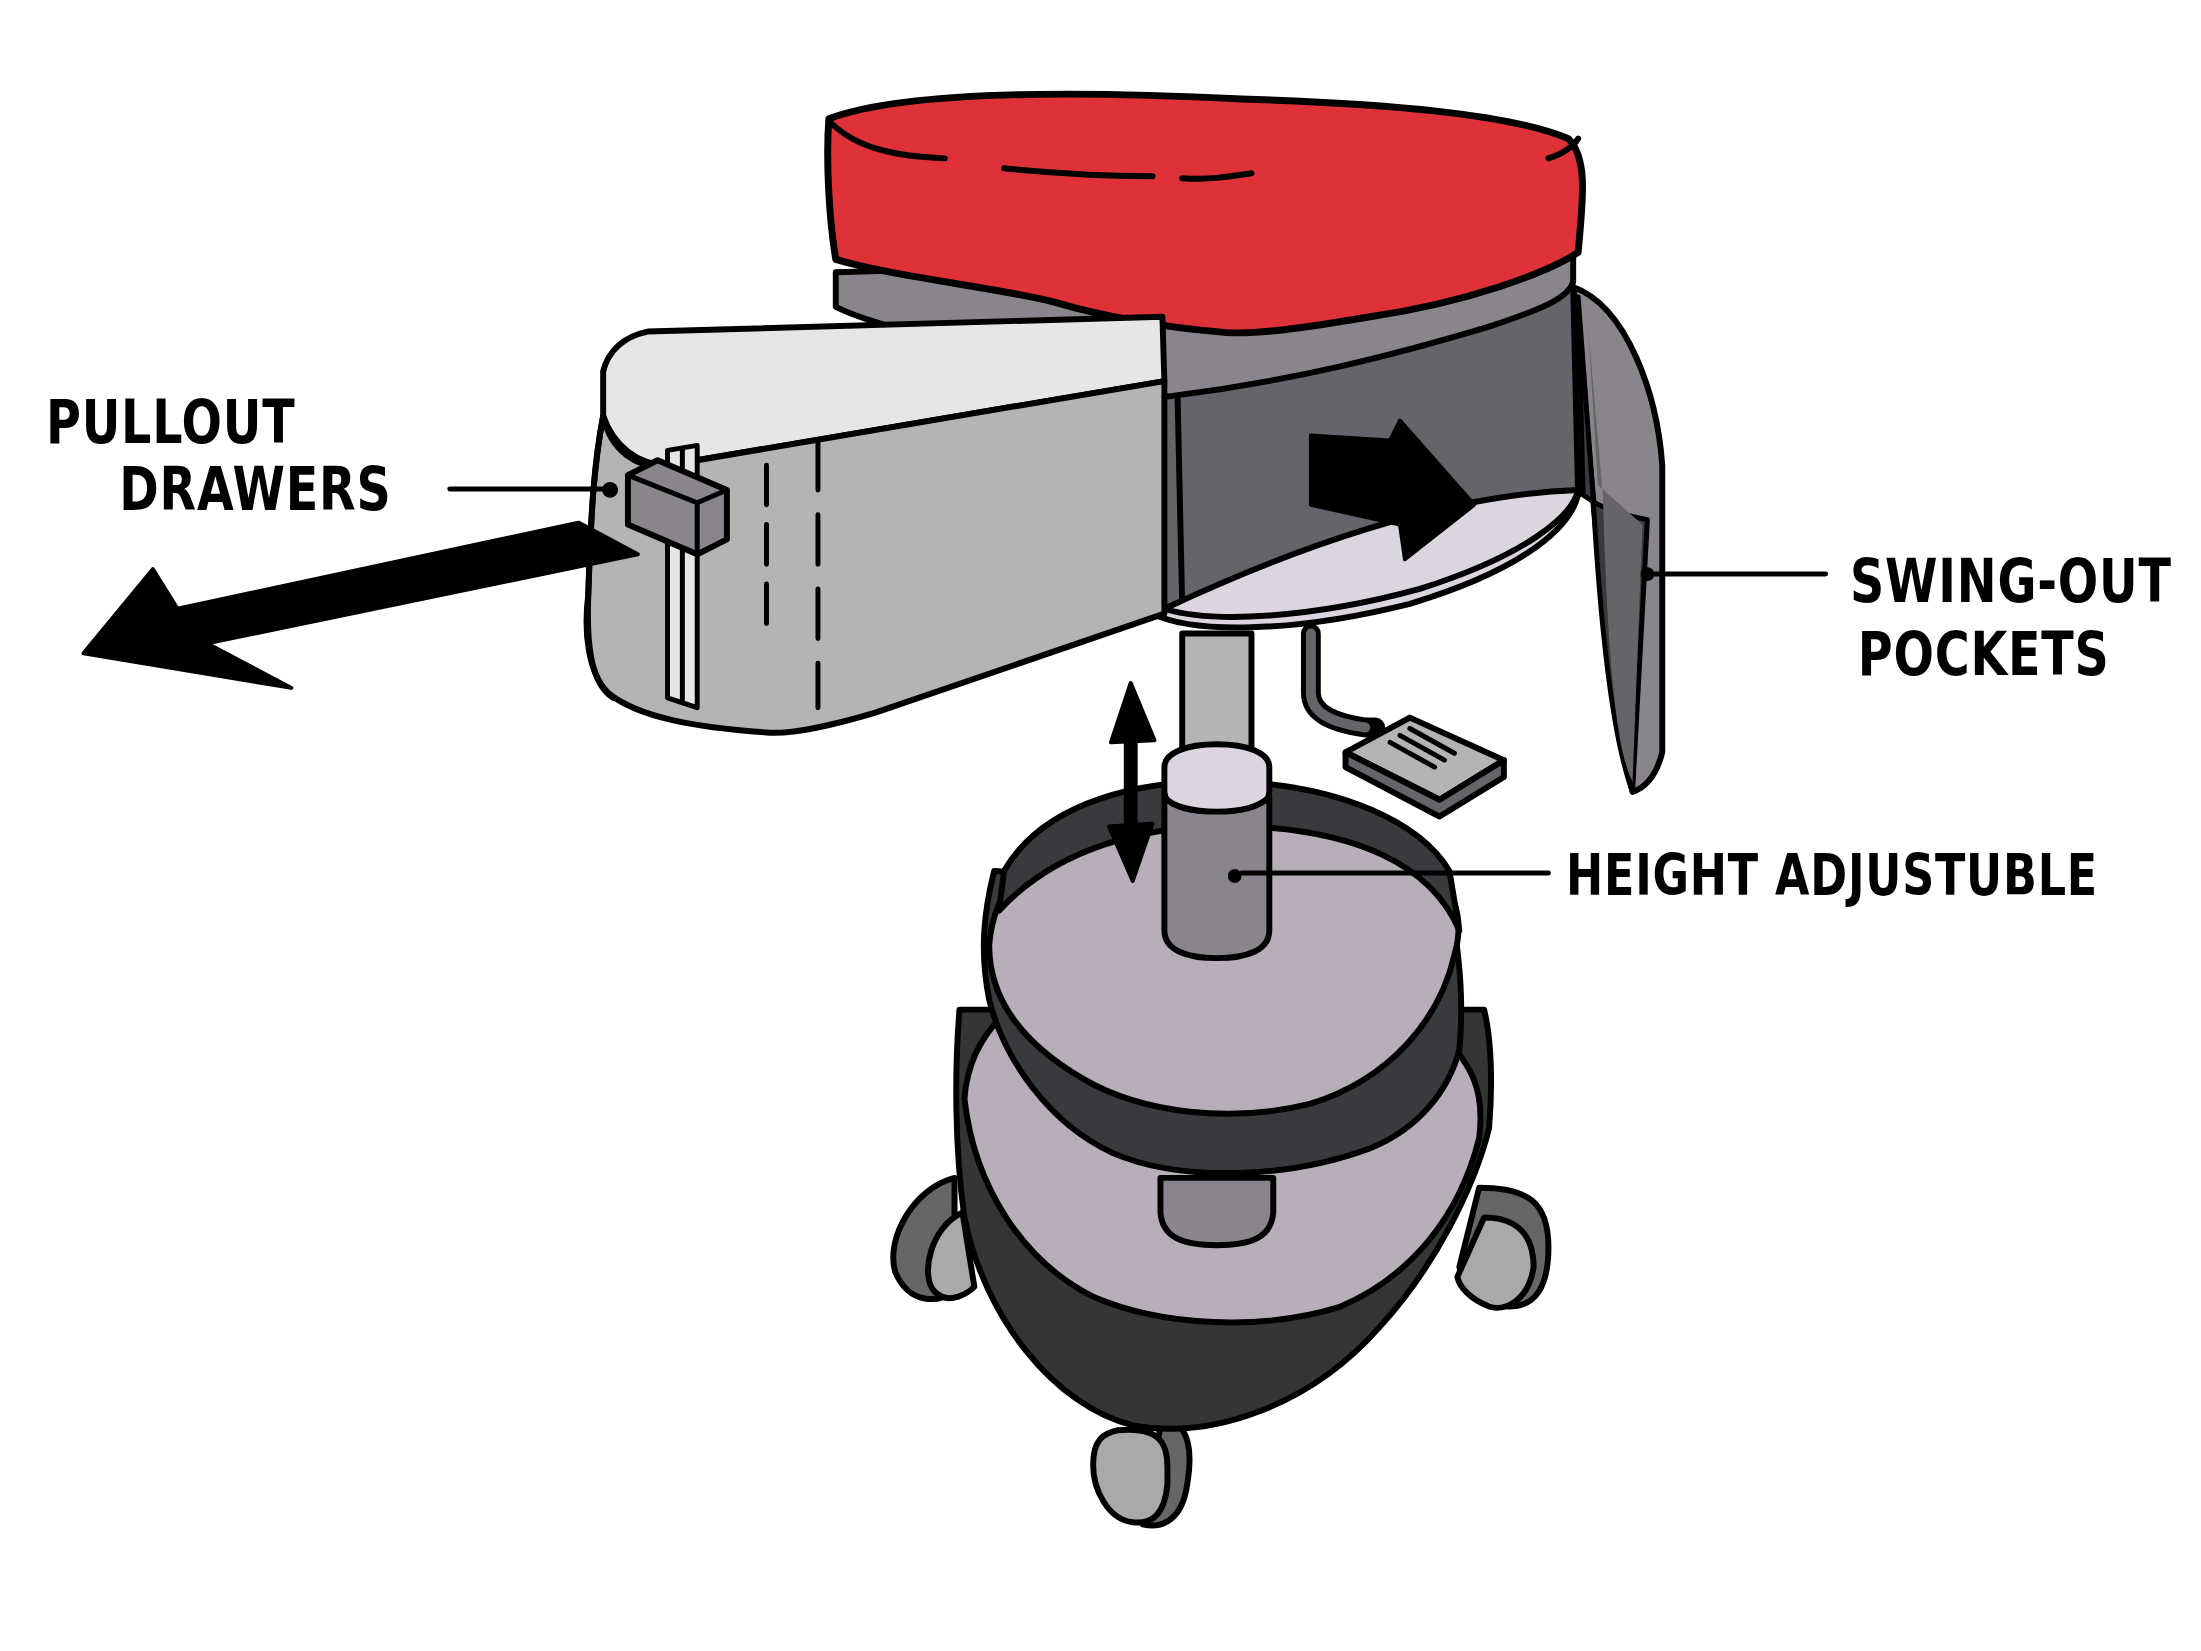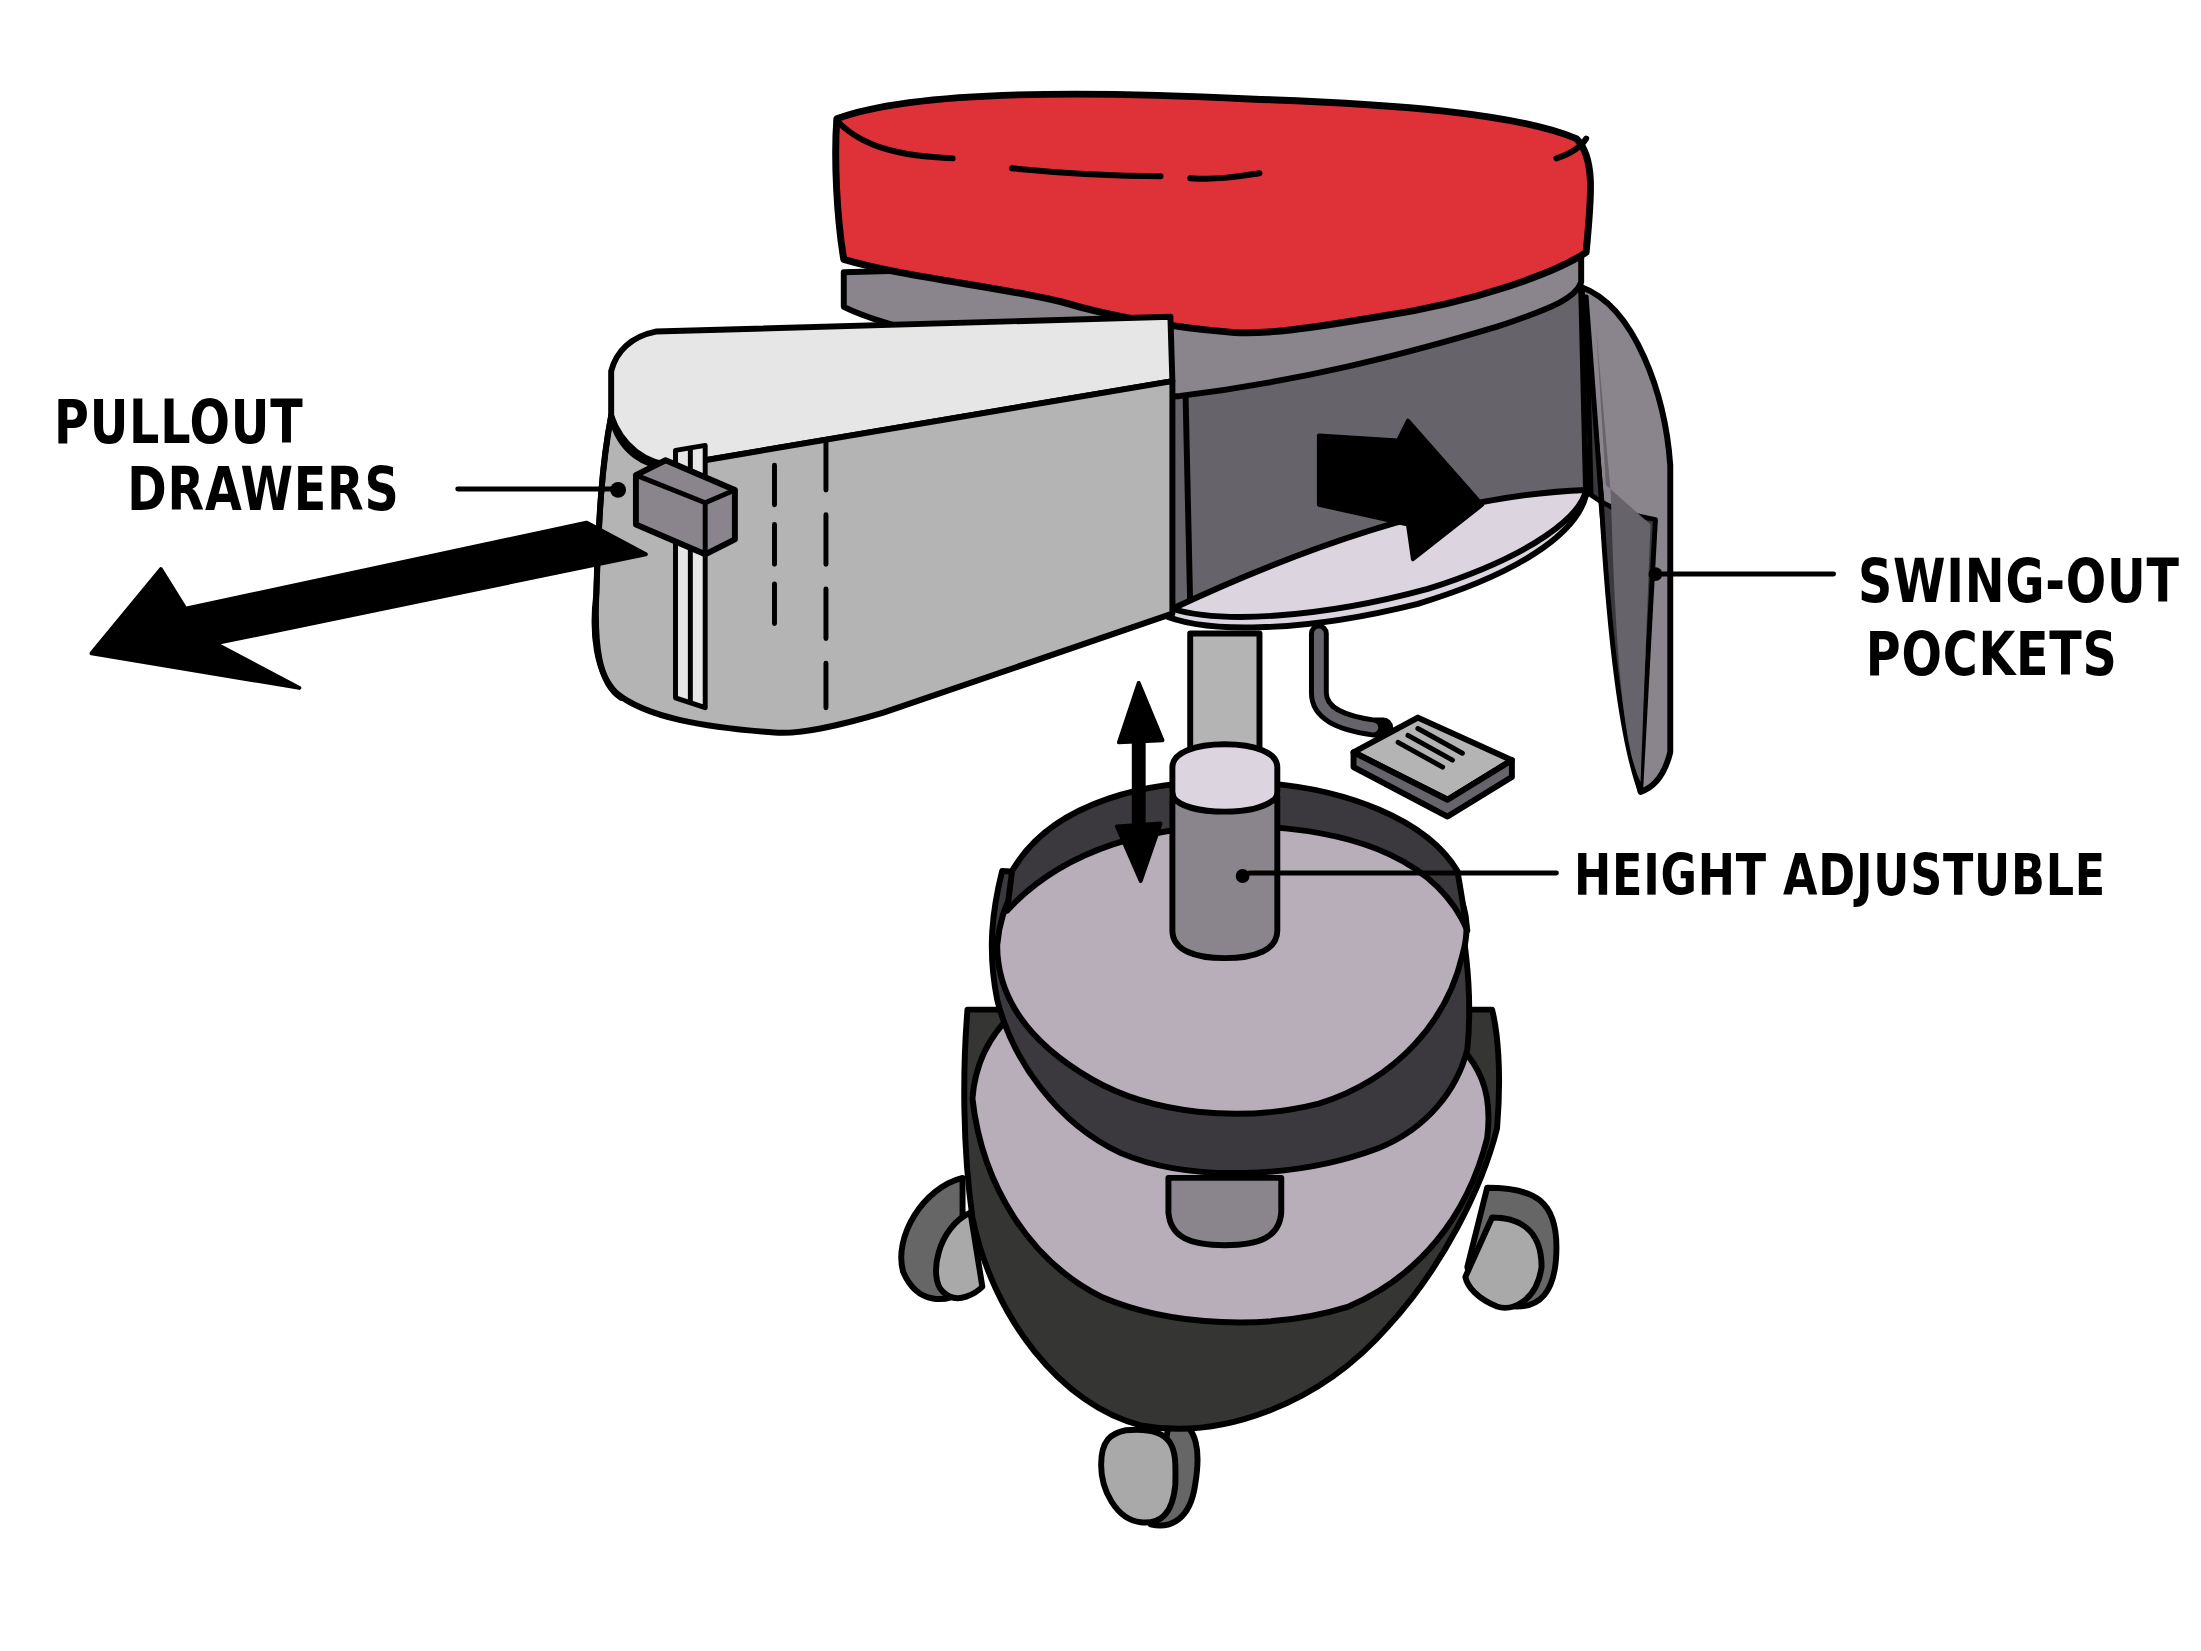--- a/index.html
+++ b/index.html
@@ -1,17 +1,17 @@
 <!DOCTYPE html>
 <html><head>
 <meta charset="utf-8">
 <style>
   html, body { margin: 0; padding: 0; background: #ffffff; }
   body { width: 2202px; height: 1651px; position: relative; overflow: hidden; }
-  #stage { position: absolute; left: 12px; top: 0; width: 2094px; height: 1651px; }
+  #stage { position: absolute; left: 4px; top: 0; width: 2094px; height: 1651px; }
   .label {
     position: absolute;
     font-family: "DejaVu Sans", sans-serif;
     font-weight: bold;
     color: #000;
     letter-spacing: 1px;
     line-height: 1.0;
     transform: scaleX(0.78);
     transform-origin: left top;
     white-space: nowrap;

